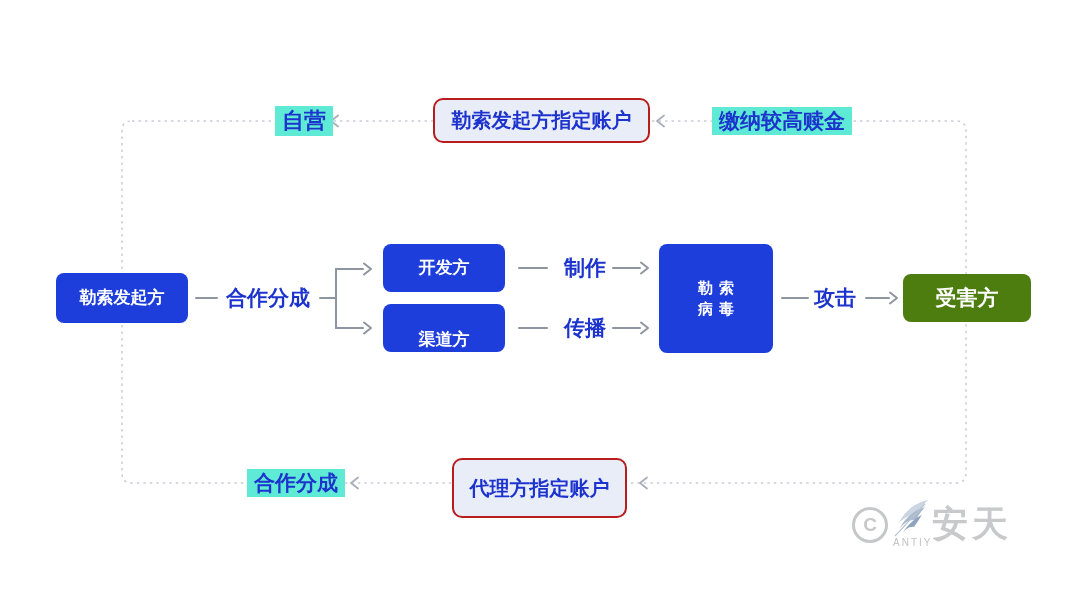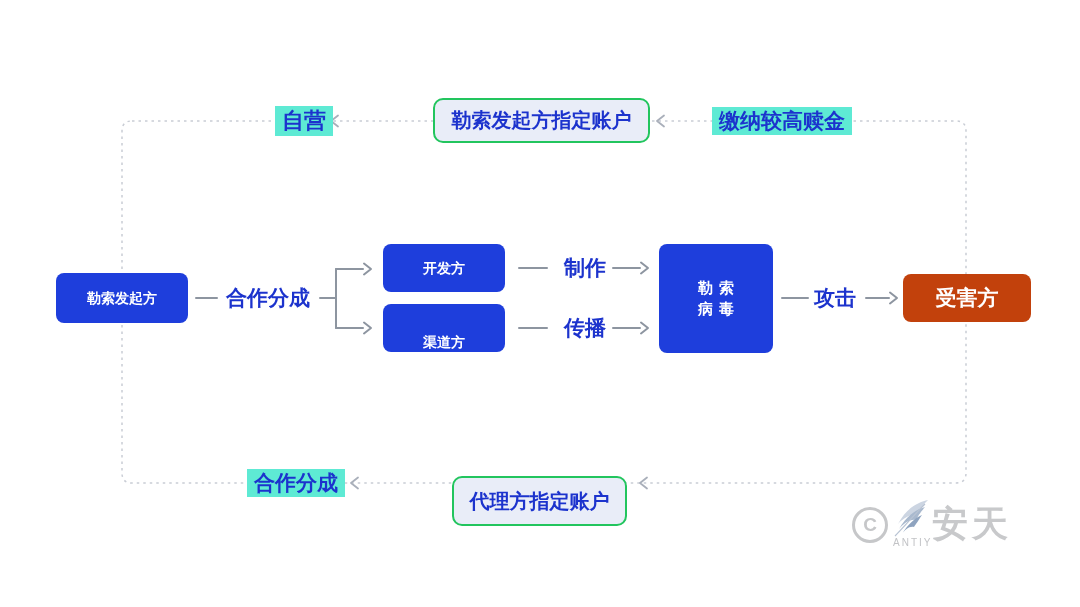--- a/index.html
+++ b/index.html
@@ -5,23 +5,23 @@
   html,body{margin:0;padding:0;background:#ffffff;}
   .stage{
     position:relative;width:1080px;height:607px;background:#ffffff;overflow:hidden;
     font-family:"Liberation Sans","DejaVu Sans",sans-serif;
   }
   .wires{position:absolute;left:0;top:0;width:1080px;height:607px;z-index:0;}
   .box{
     position:absolute;display:flex;flex-direction:column;align-items:center;justify-content:center;
     font-weight:700;border-radius:8px;z-index:2;line-height:1.35;white-space:nowrap;
   }
-  .box-primary{background:#1e3edc;color:#ffffff;font-size:14px;}
-  .box-light{background:#e9edf8;border:2px solid #22c55e;color:#1c33cd;font-size:20px;border-radius:10px;box-sizing:border-box;}
-  .box-green{background:#c2410c;color:#ffffff;font-size:21px;}
+  .box-primary{background:#1e3edc;color:#ffffff;font-size:17px;}
+  .box-light{background:#e9edf8;border:2px solid #b91c1c;color:#1c33cd;font-size:20px;border-radius:10px;box-sizing:border-box;}
+  .box-green{background:#4d7c0f;color:#ffffff;font-size:21px;}
   .lbl{
     position:absolute;transform:translate(-50%,-50%);color:#1c33cd;font-weight:700;
     font-size:21px;white-space:nowrap;z-index:2;
   }
   .on-loop{background:#5eead4;padding:0 7px;}
   .lg{font-size:22px;}
   .ransom-box{font-size:15px;letter-spacing:6px;text-indent:6px;}
   
   .wm{position:absolute;left:848px;top:498px;width:180px;height:56px;z-index:2;}
   .wm-c{
@@ -86,21 +86,21 @@
 
   <div class="box box-primary ransom-box" style="left:659px;top:244px;width:114px;height:109px;">
     <span>勒索</span>
     <span>病毒</span>
   </div>
 
   <div class="box box-green" style="left:903px;top:274px;width:128px;height:48px;">
     <span>受害方</span>
   </div>
 
-  <div class="box box-light" style="left:452px;top:476px;width:175px;height:50px;text-align:center;">
+  <div class="box box-light" style="left:452px;top:458px;width:175px;height:60px;text-align:center;">
     <span>代理方指定账户</span>
   </div>
 
   <div class="lbl on-loop lg" style="left:304px;top:121px;">自营</div>
   <div class="lbl on-loop" style="left:782px;top:121px;">缴纳较高赎金</div>
   <div class="lbl" style="left:268px;top:298px;">合作分成</div>
   <div class="lbl" style="left:585px;top:268px;">制作</div>
   <div class="lbl" style="left:585px;top:328px;">传播</div>
   <div class="lbl" style="left:835px;top:298px;">攻击</div>
   <div class="lbl on-loop" style="left:296px;top:483px;">合作分成</div>

